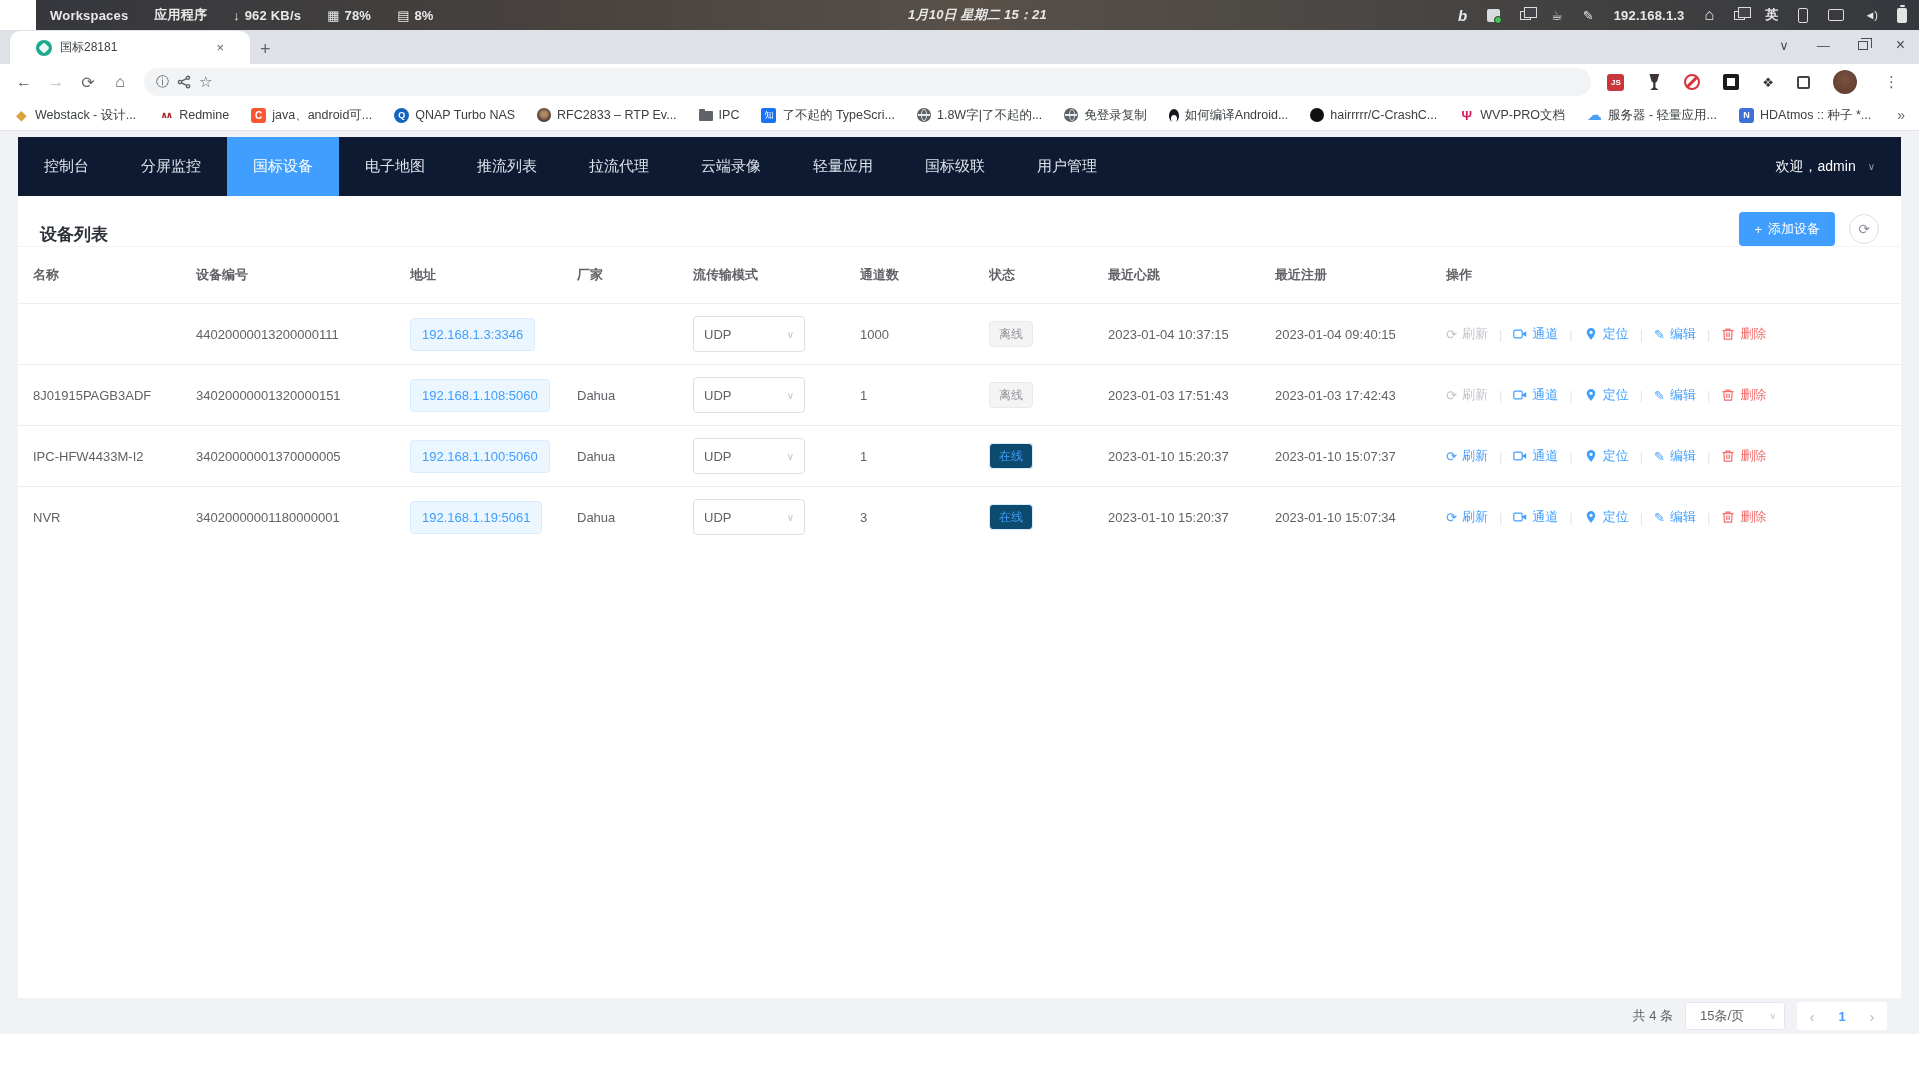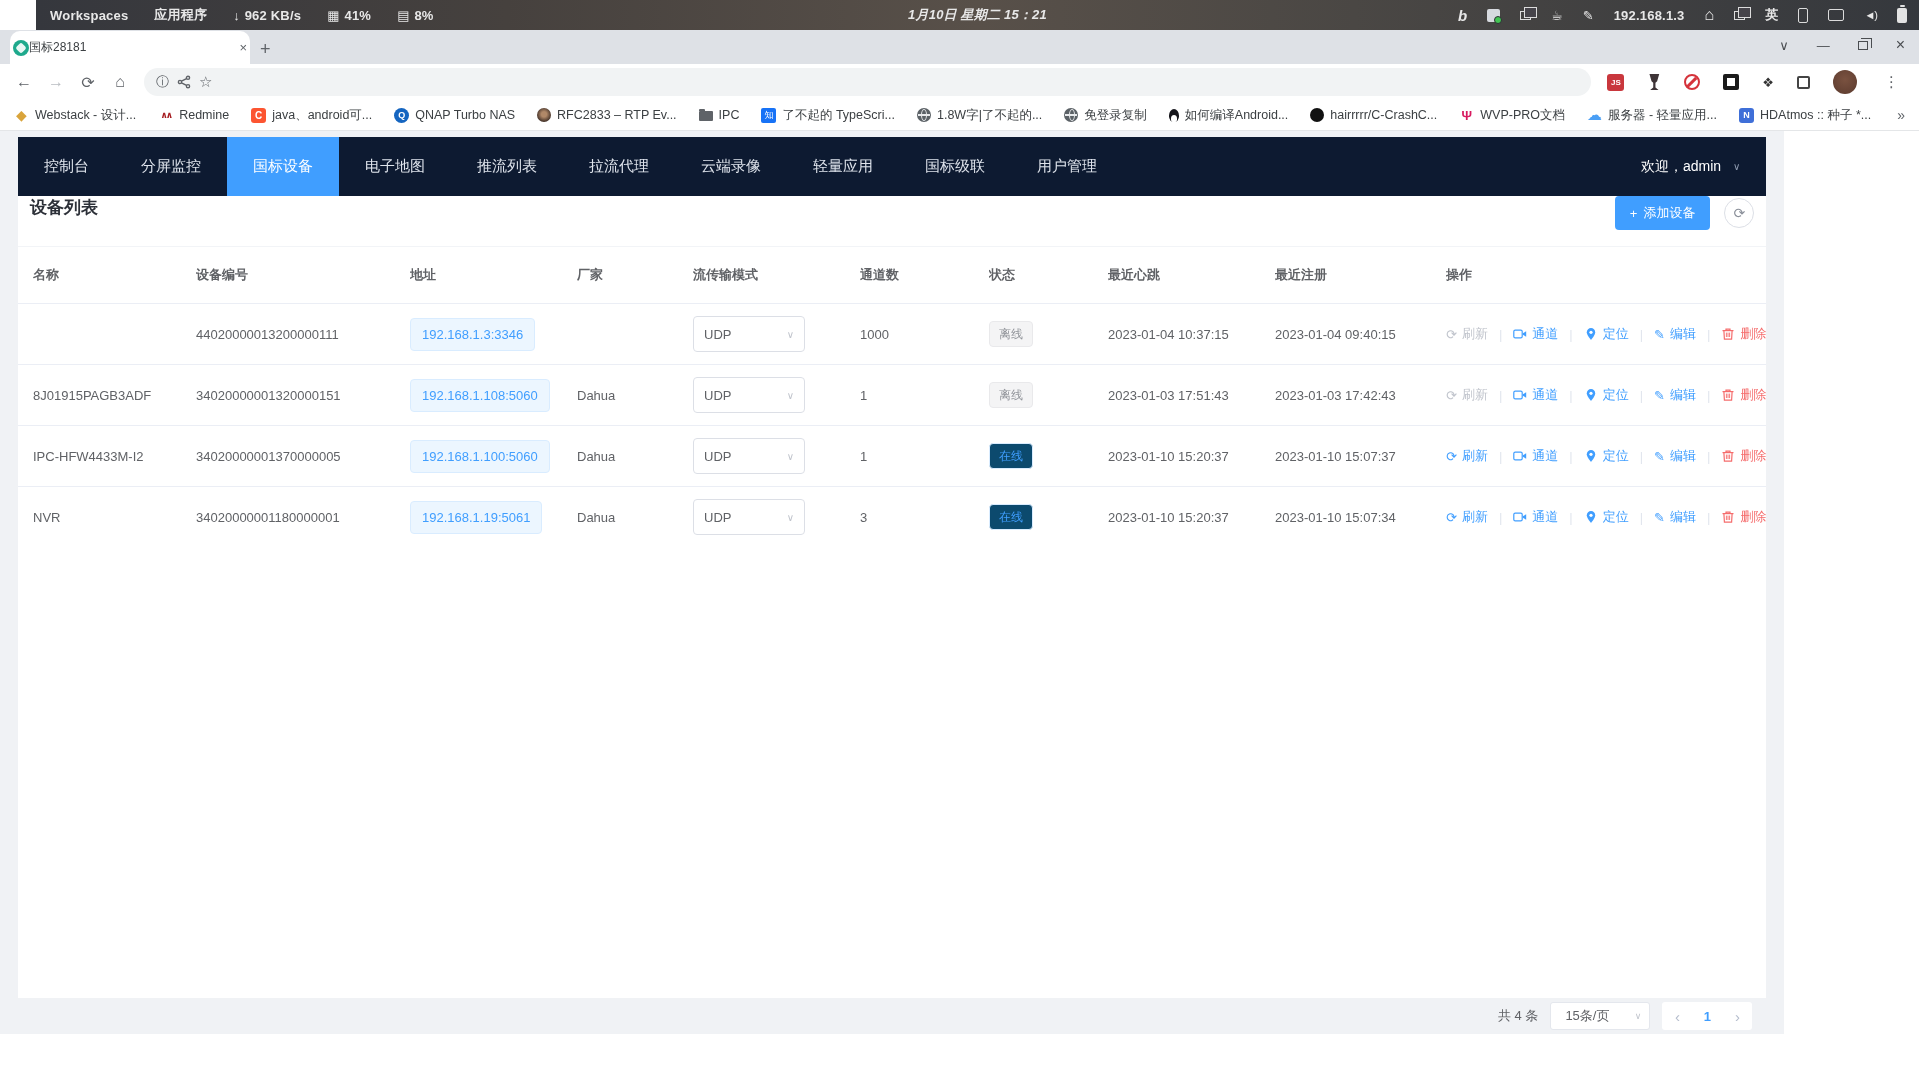--- a/index.html
+++ b/index.html
@@ -21,21 +21,21 @@
   .dbl-square { width:11px; height:9px; border:1.5px solid #dcdcdc; position:relative; display:inline-block; }
   .dbl-square::after { content:""; position:absolute; left:3px; top:-5px; width:11px; height:9px; border:1.5px solid #dcdcdc; background:#46444a; }
   .phone-ic { width:10px; height:15px; border:1.5px solid #dcdcdc; border-radius:2px; }
   .disp-ic { width:16px; height:12px; border:1.5px solid #dcdcdc; border-radius:2px; }
   .vol-ic { font-size:11px; letter-spacing:-1px; }
   .batt-ic { width:10px; height:15px; background:#e3e3e3; border-radius:2px; position:relative; }
   .batt-ic::before { content:""; position:absolute; top:-3px; left:2.5px; width:5px; height:2px; background:#e3e3e3; border-radius:1px; }
 
   
   .tabstrip { height:34px; background:#dee1e6; display:flex; align-items:flex-end; position:relative; }
-  .tab { margin-left:10px; width:240px; height:33px; background:#fff; border-radius:10px 10px 0 0; display:flex; align-items:center; padding:0 3px; gap:0; }
+  .tab { margin-left:10px; width:240px; height:33px; background:#fff; border-radius:10px 10px 0 0; display:flex; align-items:center; padding:0 26px; gap:8px; }
   .favicon { width:16px; height:16px; border-radius:50%; background:#1ea98c; position:relative; flex:none; }
   .favicon::after { content:""; position:absolute; left:4px; top:4px; width:8px; height:8px; background:#fff; border-radius:2px; transform:rotate(45deg); opacity:.9; }
   .tab-title { font-size:12px; color:#3c4043; flex:1; white-space:nowrap; overflow:hidden; }
   .tab-close { color:#5f6368; font-size:13px; cursor:default; }
   .newtab-btn { font-size:18px; color:#5f6368; margin-left:10px; padding-bottom:4px; }
   .winctrl { position:absolute; right:14px; top:0; height:30px; display:flex; align-items:center; gap:28px; color:#4a4d51; font-size:13px; }
   .win-restore { width:10px; height:9px; border:1.5px solid #4a4d51; position:relative; display:inline-block; }
   .win-restore::before { content:""; position:absolute; left:2px; top:-4px; width:10px; height:9px; border-top:1.5px solid #4a4d51; border-right:1.5px solid #4a4d51; }
 
   
@@ -78,31 +78,31 @@
   .bi-globe::after { content:""; position:absolute; left:4.5px; top:1px; bottom:1px; width:4px; border:1px solid #e8eaec; border-radius:50%; }
   .bi-tux { width:10px; height:13px; background:#16161c; border-radius:50% 50% 45% 45%; position:relative; }
   .bi-tux::after { content:""; position:absolute; left:2px; bottom:0; width:6px; height:7px; background:#fff; border-radius:50% 50% 40% 40%; }
   .bi-github { width:14px; height:14px; border-radius:50%; background:#111; }
   .bi-wvp { color:#d81b60; font-weight:bold; font-size:13px; }
   .bi-cloud { color:#4a9ff5; font-size:15px; }
   .bi-hdn { background:#3f6fd8; border-radius:3px; color:#fff; font-weight:bold; font-size:9px; width:15px; height:15px; }
   .bm-more { margin-left:auto; color:#5f6368; font-size:14px; }
 
   
-  .web { height:948px; display:flex; flex-direction:row; background:#fff; }
+  .web { height:948px; display:flex; flex-direction:column; background:#fff; }
   .web-gray { background:#f0f2f5; padding:6px 18px 0; height:903px; }
 
   .navbar { height:59px; background:#0d1a31; display:flex; align-items:center; }
   .nav-item { height:59px; display:flex; align-items:center; padding:0 26px; color:#dfe4ec; font-size:15px; cursor:pointer; }
   .nav-item.active { background:#409eff; color:#fff; }
   .nav-welcome { margin-left:auto; color:#fff; font-size:14px; padding-right:26px; display:flex; align-items:center; gap:12px; }
   .nav-welcome .chev { color:#8f9bb0; font-size:10px; }
 
   .card { background:#fff; height:802px; display:flex; flex-direction:column; }
-  .card-head { height:51px; display:flex; align-items:flex-start; padding:0 12px; border-bottom:1px solid #f2f4f7; }
+  .card-head { height:51px; display:flex; align-items:flex-end; padding:0 22px; border-bottom:1px solid #f2f4f7; }
   .page-title { font-size:17px; font-weight:bold; color:#2c3038; }
   .head-actions { margin-left:auto; display:flex; align-items:center; gap:14px; }
   .btn-add { background:#409eff; color:#fff; border:none; border-radius:4px; font-size:13px; height:34px; padding:0 15px; display:flex; align-items:center; gap:6px; cursor:pointer; }
   .btn-refresh-circle { width:30px; height:30px; border:1px solid #dcdfe6; border-radius:50%; background:#fff; color:#8a8f99; font-size:14px; display:flex; align-items:center; justify-content:center; cursor:pointer; }
 
   .trow { display:grid; grid-template-columns:163px 214px 167px 116px 167px 129px 119px 167px 171px minmax(0,1fr); align-items:center; padding-left:15px; }
   .thead { height:56px; color:#606266; font-weight:bold; font-size:13px; }
   .tbody-row { height:61px; border-top:1px solid #ebeef5; font-size:13px; color:#606266; }
   .cell { padding-right:0; white-space:nowrap; overflow:hidden; }
   .addr-chip { display:inline-block; background:#ecf6ff; border:1px solid #d9ecff; color:#409eff; border-radius:4px; padding:8px 11px; font-size:13px; }
@@ -136,21 +136,21 @@
 <div class="sysbar">
   <div class="left">
     <span class="label">Workspaces</span>
     <span class="label">应用程序</span>
     <span class="sys-stat">
       <span class="glyph">↓</span>
       <span class="label">962 KB/s</span>
     </span>
     <span class="sys-stat">
       <span class="glyph">▦</span>
-      <span class="label">41%</span>
+      <span class="label">78%</span>
     </span>
     <span class="sys-stat">
       <span class="glyph">▤</span>
       <span class="label">8%</span>
     </span>
   </div>
   <div class="center label">1月10日 星期二 15：21</div>
   <div class="right">
     <span class="bing-glyph">b</span>
     <span class="tray-shot"></span>

